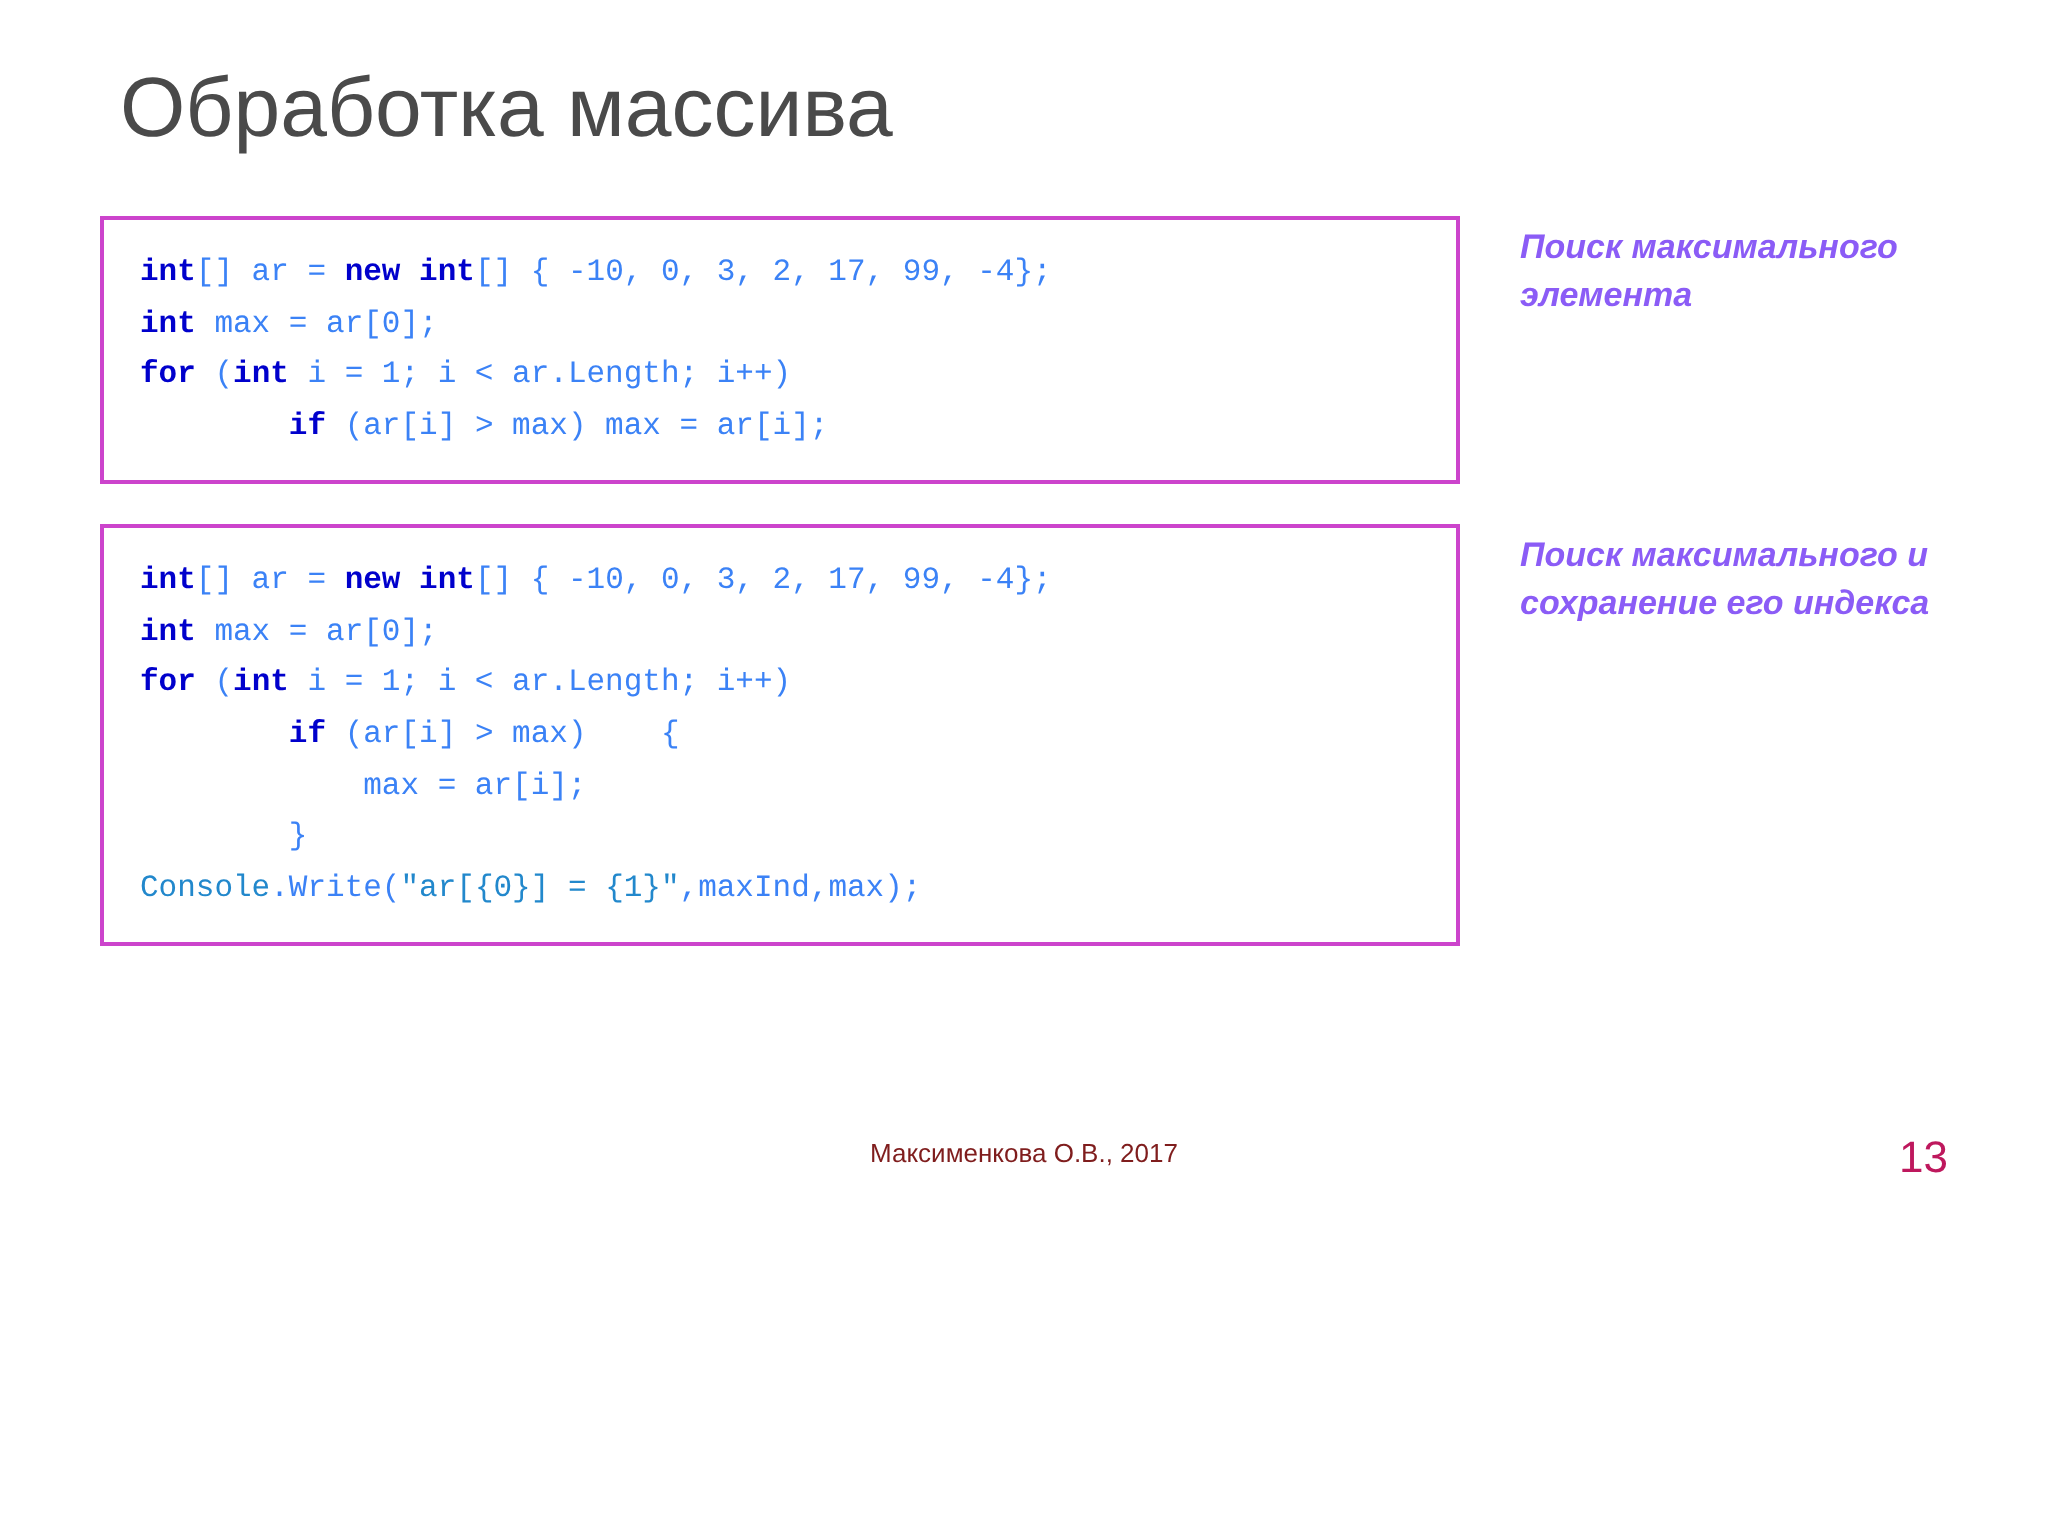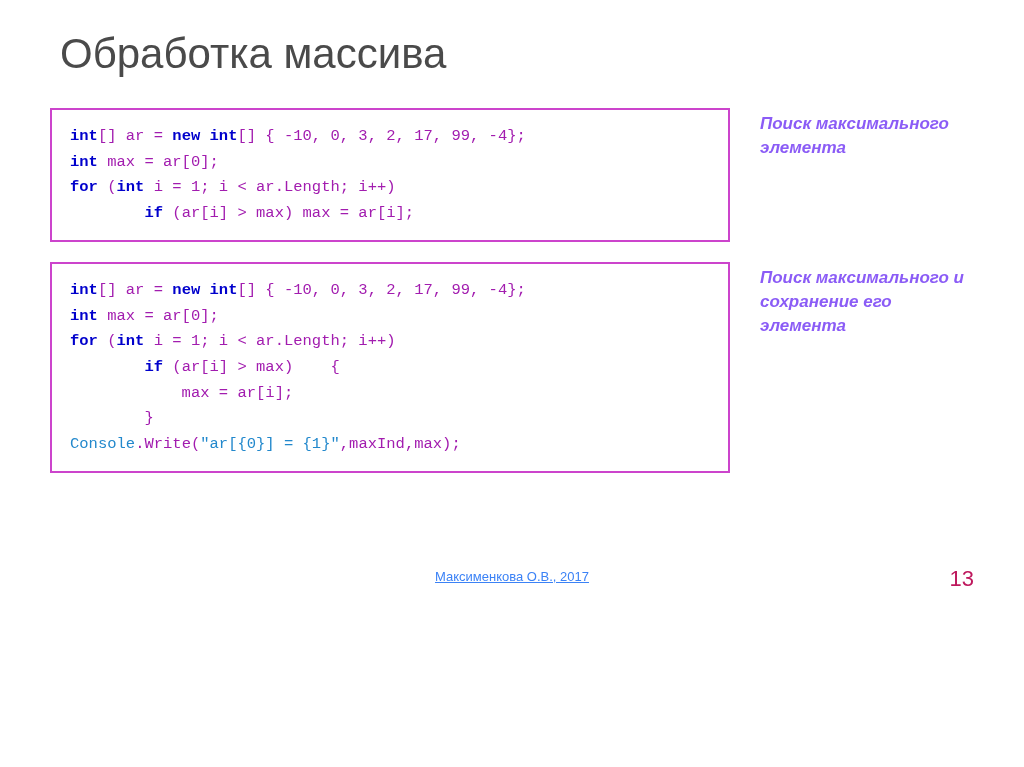--- a/index.html
+++ b/index.html
@@ -58,21 +58,21 @@
     .code-box .kw {
       color: #0000cc;
       font-weight: bold;
     }
 
     .code-box .console {
       color: #2288cc;
     }
 
     .code-box .normal {
-      color: #a21caf;
+      color: #3b82f6;
     }
 
     .code-line {
       display: block;
       white-space: pre;
     }
 
     .description {
       flex: 1;
       font-size: 17px;
@@ -88,23 +88,22 @@
       bottom: 18px;
       left: 0;
       right: 0;
       display: flex;
       justify-content: center;
       align-items: center;
     }
 
     .footer-text {
       font-size: 13px;
-      color: #3b82f6;
+      color: #7f1d1d;
       text-align: center;
-      text-decoration: underline;
     }
 
     .page-number {
       position: absolute;
       bottom: 10px;
       right: 50px;
       font-size: 22px;
       color: #be185d;
     }
   </style>
@@ -148,21 +147,21 @@
         <span class="code-line"><span class="normal">            max = ar[i];</span></span>
 
 
         <span class="code-line"><span class="normal">        }</span></span>
 
         <span class="code-line"><span class="console">Console</span><span class="normal">.Write(</span><span class="console">"ar[{0}] = {1}"</span><span class="normal">,maxInd,max);</span></span>
       </div>
       <div class="description">Поиск
 максимального и
 сохранение его
-элемента</div>
+индекса</div>
     </div>
 
   </div>
 
   <div class="footer">
     <span class="footer-text">Максименкова О.В., 2017</span>
   </div>
 
   <div class="page-number">13</div>
 </div>

